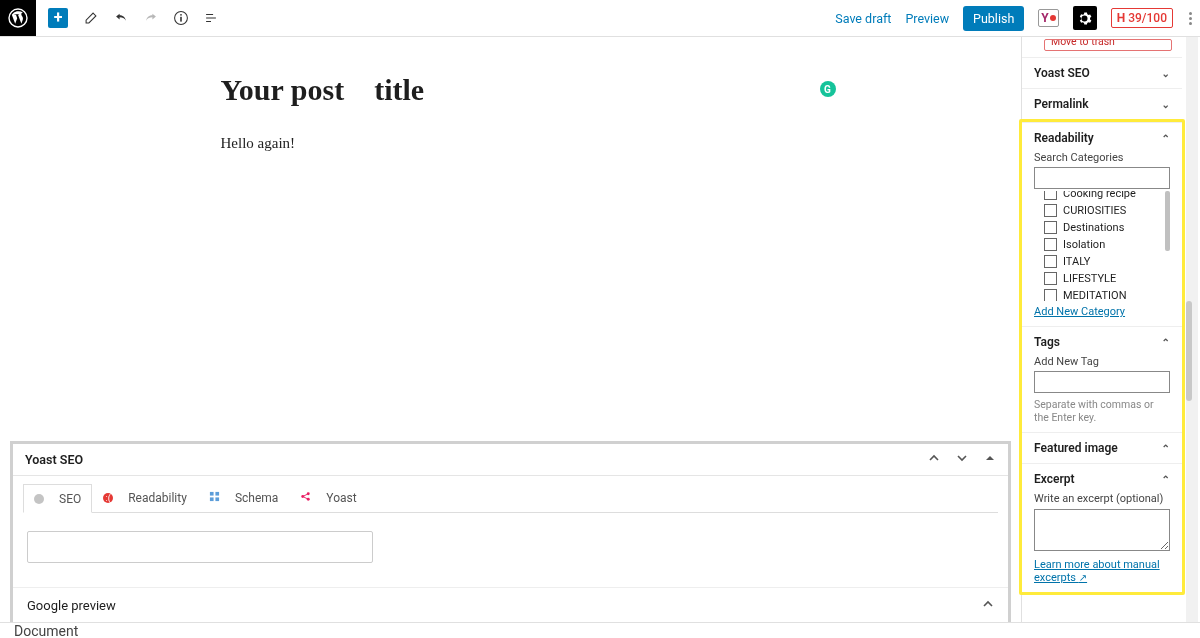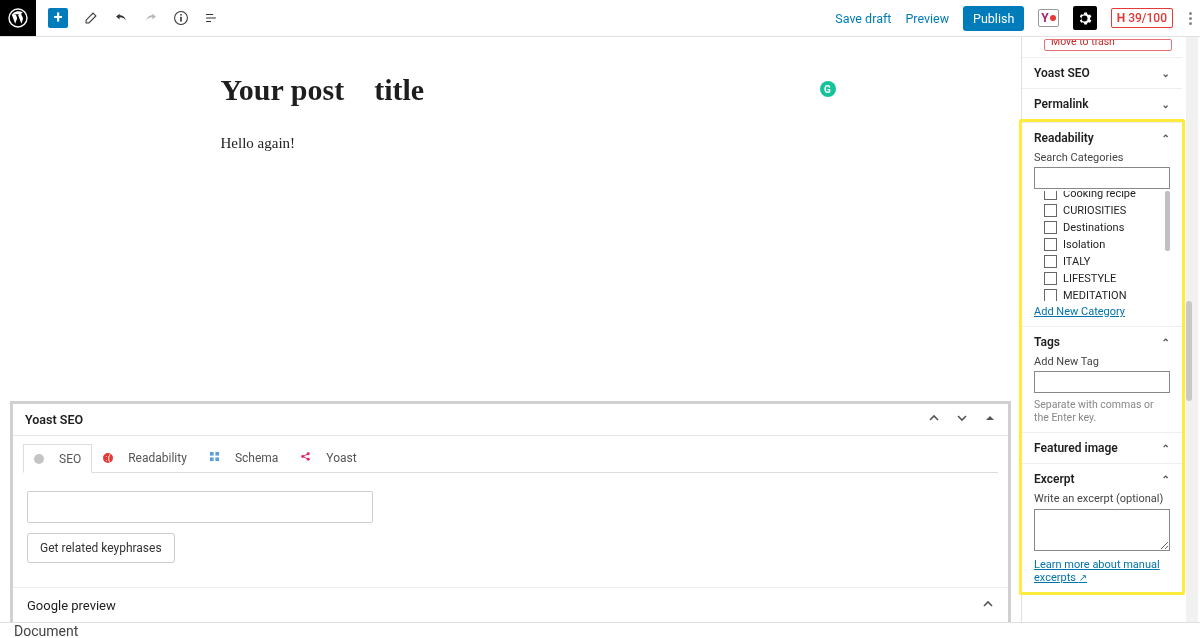--- a/index.html
+++ b/index.html
@@ -176,21 +176,20 @@
                 <circle cx="3" cy="6" r="1.6" fill="#e91e63"></circle>
                 <circle cx="9" cy="3" r="1.6" fill="#e91e63"></circle>
                 <circle cx="9" cy="9" r="1.6" fill="#e91e63"></circle>
                 <path d="M4 5.5L8 3.5M4 6.5L8 8.5" stroke="#e91e63" stroke-width="1"></path>
               </svg></span>
             <span>Yoast</span>
           </div>
       </div>
       <div class="ycontent">
         <input class="fk-input" style="">
-        <div class="get-kp">Get related keyphrases</div>
       </div>
       <div class="gp">
         <span>Google preview</span>
         <span><svg width="12" height="12" viewBox="0 0 12 12">
               <path d="M2 8l4-4 4 4" fill="none" stroke="#555" stroke-width="1.6"></path>
             </svg></span>
       </div>
     </div>
   </div>
 

